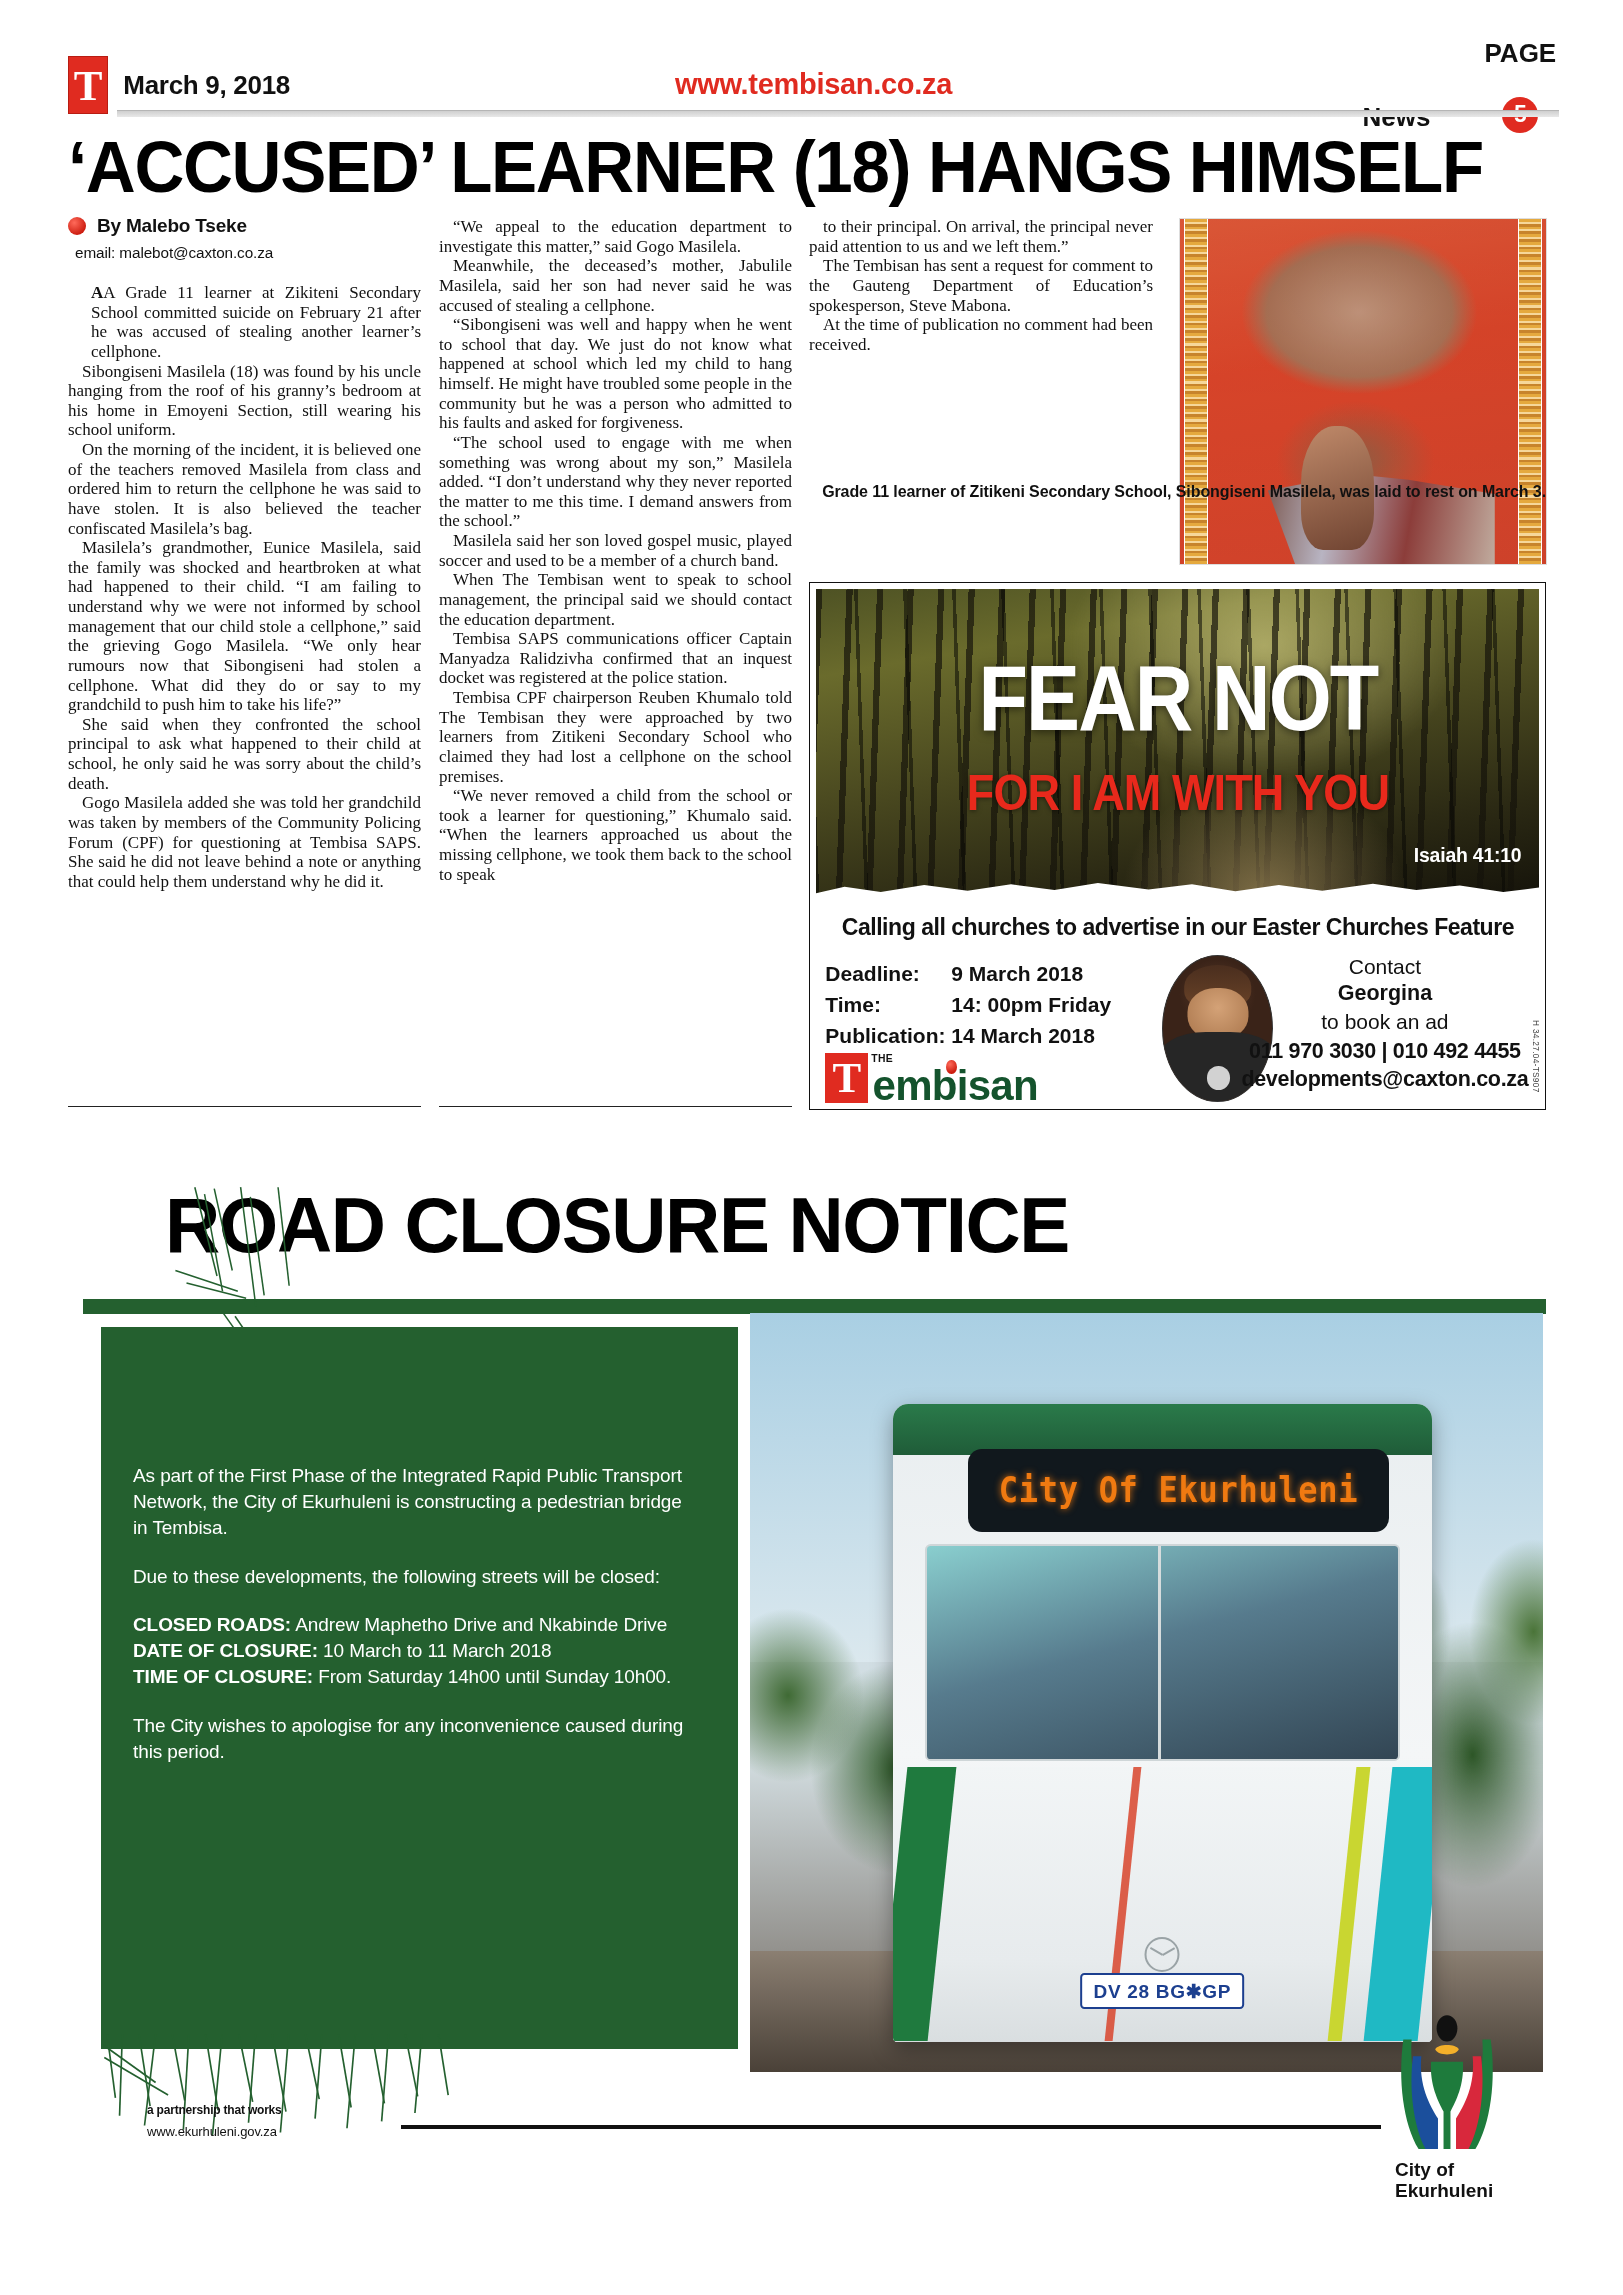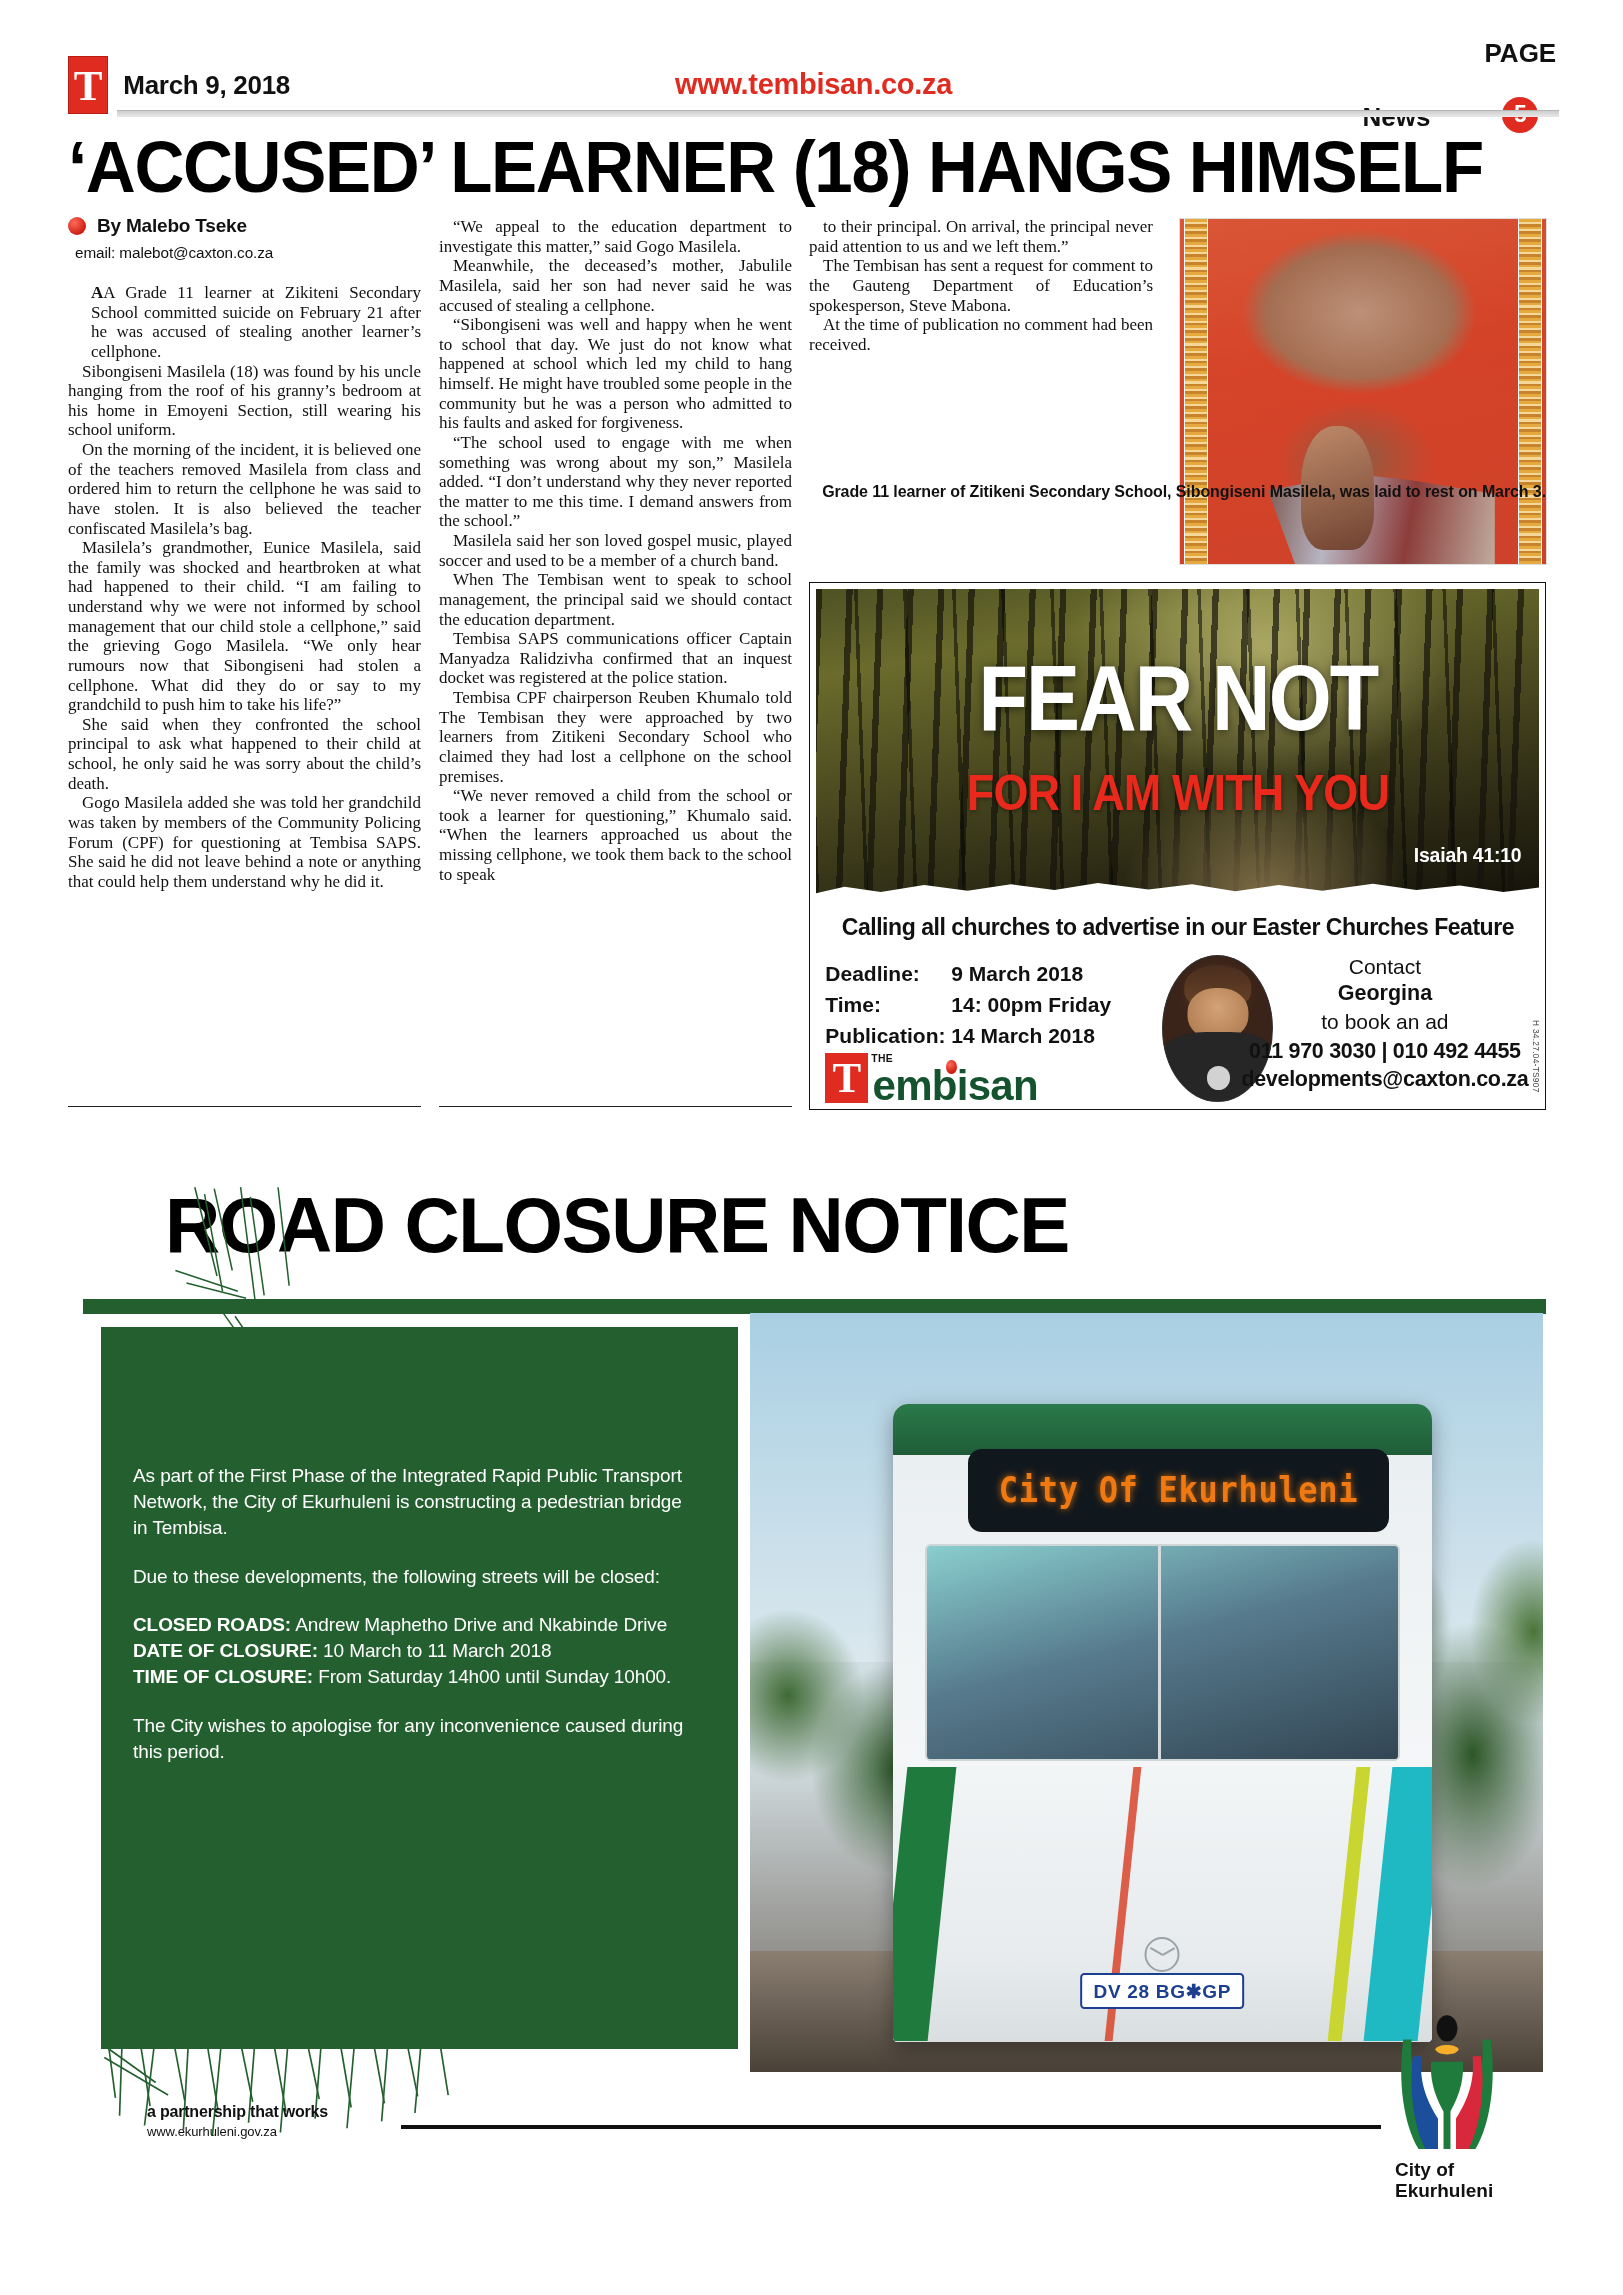--- a/index.html
+++ b/index.html
@@ -395,21 +395,21 @@
   .benz:before { transform: translate(-50%,0) rotate(120deg); }
   .benz:after { transform: translate(-50%,0) rotate(240deg); }
 
   
   .footer-rule {
     position: absolute; left: 401px; top: 2125px; width: 980px;
     height: 3.5px; background: #111;
   }
   .f-partner {
     position: absolute; left: 147px; top: 2103px;
-    font-size: 16px; font-weight: 700; color: #111; letter-spacing: -0.2px;
+    font-size: 12px; font-weight: 700; color: #111; letter-spacing: -0.2px;
   }
   .f-url {
     position: absolute; left: 147px; top: 2124px;
     font-size: 13px; color: #111; letter-spacing: -0.1px;
   }
   .ekur-logo {
     position: absolute; left: 1395px; top: 2013px; width: 104px; height: 139px;
   }
   .ekur-name {
     position: absolute; left: 1395px; top: 2159px; width: 139px;

